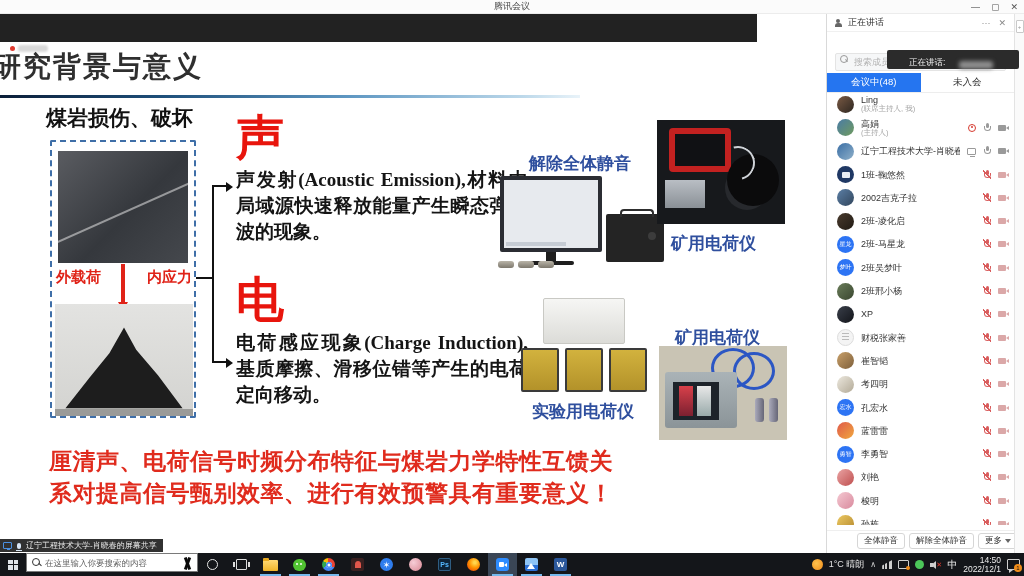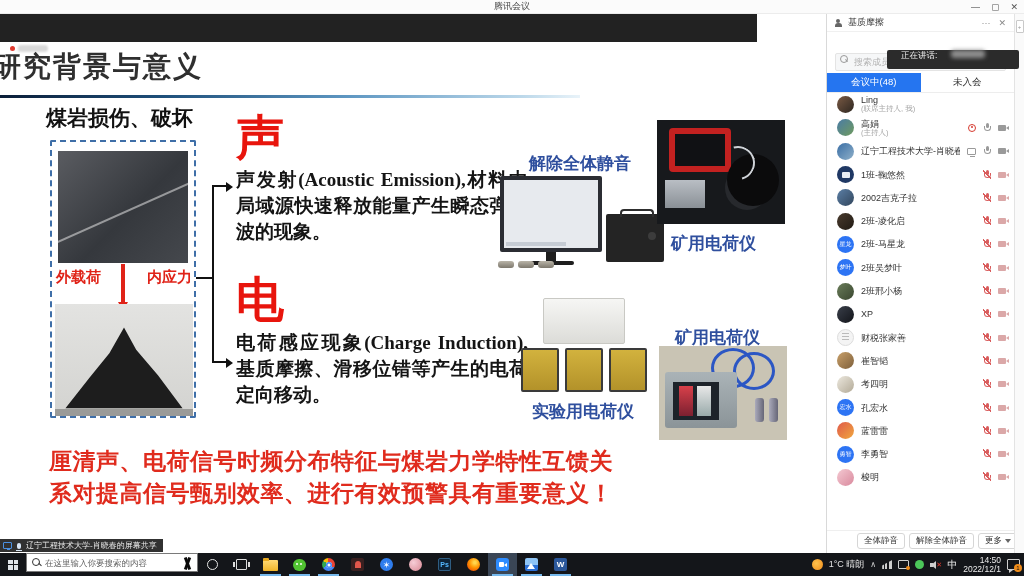--- a/index.html
+++ b/index.html
@@ -92,21 +92,21 @@
   .p-head .ppl::after{content:'';position:absolute;left:0;top:4px;width:7px;height:4px;border-radius:3px 3px 0 0;background:#666}
   .p-head .pt{font-size:9px;color:#333}
   .p-head .sp{flex:1}
   .p-head .hic{color:#8a8a8a;font-size:9px;margin-left:8px;cursor:default}
   .p-search{position:relative;margin:19px 8px 4px 8px;height:18px}
   .p-search input{width:100%;height:18px;background:#f6f7f8;border:1px solid #e4e4e4;border-radius:2px;font-size:9px;color:#444;padding:0 4px 0 18px;outline:none}
   .p-search input::placeholder{color:#b3b3b3}
   .mag{position:absolute;left:5px;top:4px;width:8px;height:8px}
   .mag::before{content:'';position:absolute;left:0;top:0;width:6px;height:6px;border:1px solid #9a9a9a;border-radius:50%}
   .mag::after{content:'';position:absolute;left:5px;top:5px;width:3px;height:1px;background:#9a9a9a;transform:rotate(45deg)}
-  .speaking{position:absolute;left:52px;top:-1px;width:132px;height:19px;background:#2b2b2b;border-radius:2px;display:flex;align-items:flex-start;padding:0 14px;z-index:3}
+  .speaking{position:absolute;left:52px;top:-1px;width:132px;height:19px;background:#2b2b2b;border-radius:2px;display:flex;align-items:flex-end;padding:0 22px;z-index:3}
   .speaking .lbl{font-size:8.5px;color:#f0f0f0;white-space:nowrap}
   .speaking .blur{margin-left:14px;width:34px;height:8px;background:#8f8f8f;border-radius:3px;filter:blur(2px)}
   .p-tabs{display:flex;height:20px;margin-top:3px;border-bottom:1px solid #ededed}
   .p-tab{flex:1;display:flex;align-items:center;justify-content:center;font-size:9.5px;cursor:default}
   .p-tab.act{background:#2575f0;color:#fff}
   .p-tab.ina{background:#fff;color:#333}
   .m-list{height:432px;overflow:hidden}
   .m-row{height:23.3px;display:flex;align-items:center;padding:0 8px 0 10px}
   .m-av{width:17px;height:17px;border-radius:50%;flex:0 0 17px;margin-right:7px;background:#ccc;display:flex;align-items:center;justify-content:center}
   .av-text{color:#fff;font-size:6px;letter-spacing:0}
@@ -325,21 +325,21 @@
 
     <div class="slogan serif">
       <div>厘清声、电荷信号时频分布特征与煤岩力学特性互馈关</div>
       <div>系对提高信号甄别效率、进行有效预警具有重要意义！</div>
     </div>
   </div>
 
   <div class="panel">
     <div class="p-head">
       <span class="ppl"></span>
-      <span class="pt">基质摩擦</span>
+      <span class="pt">正在讲话</span>
       <span class="sp"></span>
       <span class="hic">···</span>
       <span class="hic">✕</span>
     </div>
     <div class="p-search">
       <span class="mag"></span>
       <input type="text" placeholder="搜索成员" style="">
       <div class="speaking">
         <span class="lbl">正在讲话:</span>
         <span class="blur"></span>
@@ -550,34 +550,58 @@
         <span class="m-name">李勇智</span>
 
       </div>
       <div class="m-spacer"></div>
       <div class="m-icons">
             <span class="mi mi-mic-muted"></span>
             <span class="mi mi-cam-muted"></span>
           </div>
     </div>
 
+    <div class="m-row">
+      <div class="m-av av17"></div>
+      <div class="m-col">
+        <span class="m-name">刘艳</span>
+
+      </div>
+      <div class="m-spacer"></div>
+      <div class="m-icons">
+            <span class="mi mi-mic-muted"></span>
+            <span class="mi mi-cam-muted"></span>
+          </div>
+    </div>
 
     <div class="m-row">
       <div class="m-av av18"></div>
       <div class="m-col">
         <span class="m-name">梭明</span>
 
       </div>
       <div class="m-spacer"></div>
       <div class="m-icons">
             <span class="mi mi-mic-muted"></span>
             <span class="mi mi-cam-muted"></span>
           </div>
     </div>
 
+    <div class="m-row">
+      <div class="m-av av19"></div>
+      <div class="m-col">
+        <span class="m-name">孙栋</span>
+
+      </div>
+      <div class="m-spacer"></div>
+      <div class="m-icons">
+            <span class="mi mi-mic-muted"></span>
+            <span class="mi mi-cam-muted"></span>
+          </div>
+    </div>
   </div>
     <div class="p-foot">
       <div class="p-btn">全体静音</div>
       <div class="p-btn">解除全体静音</div>
       <div class="p-btn">
         <span>更多</span>
           <span class="dd"></span>
       </div>
     </div>
   </div>

